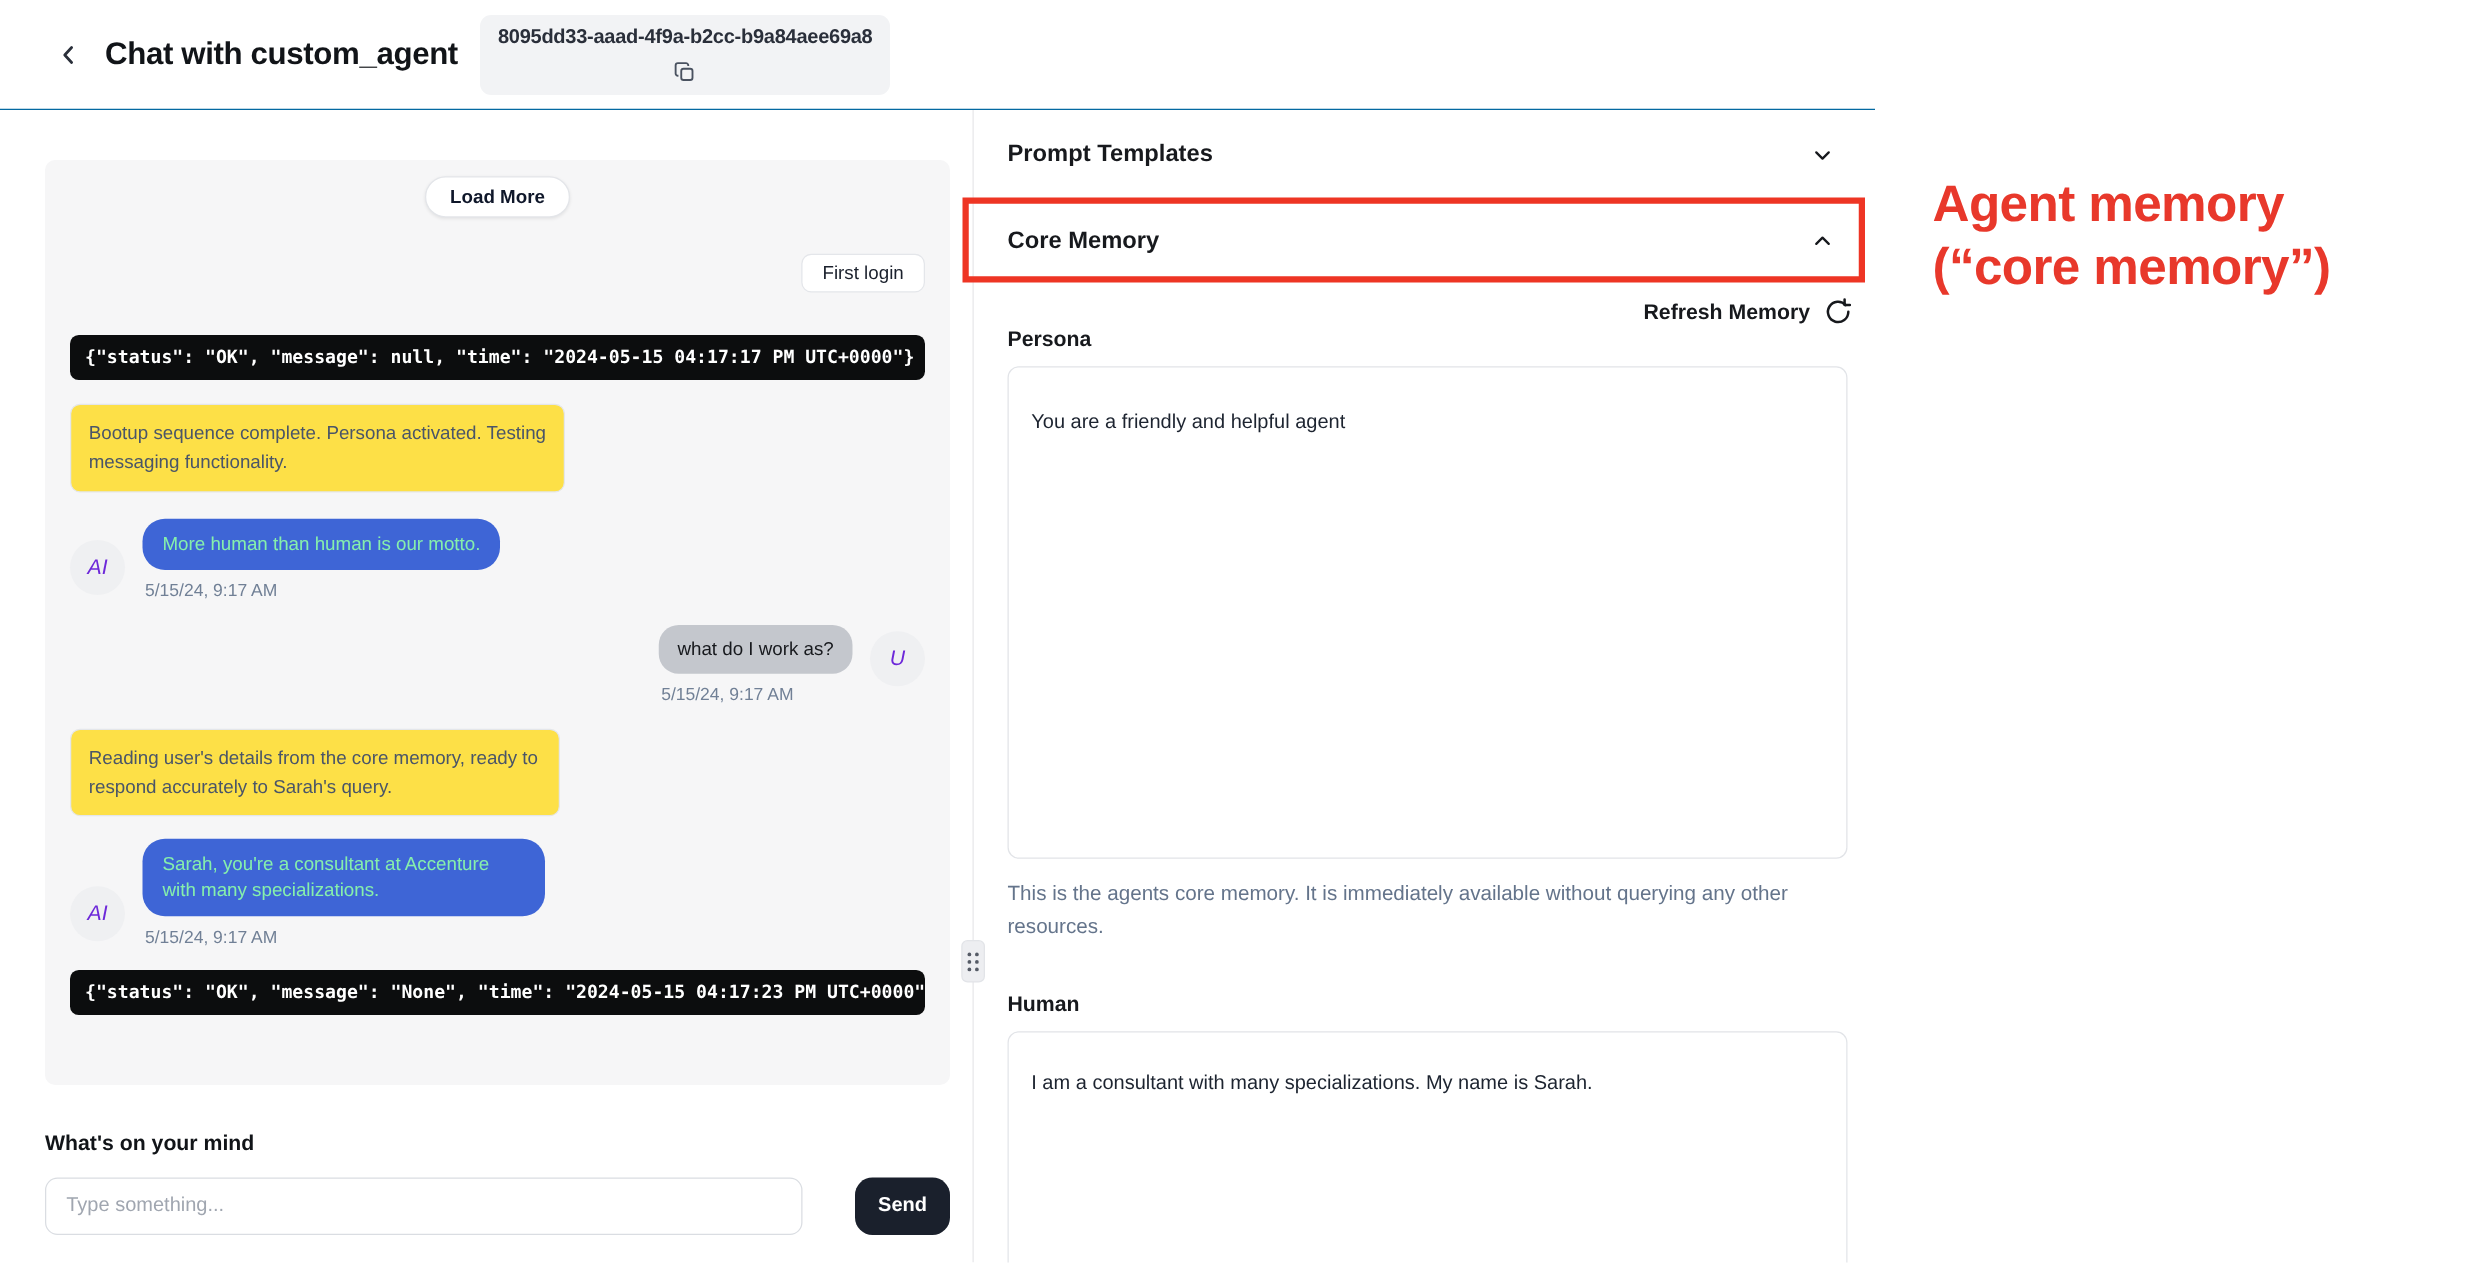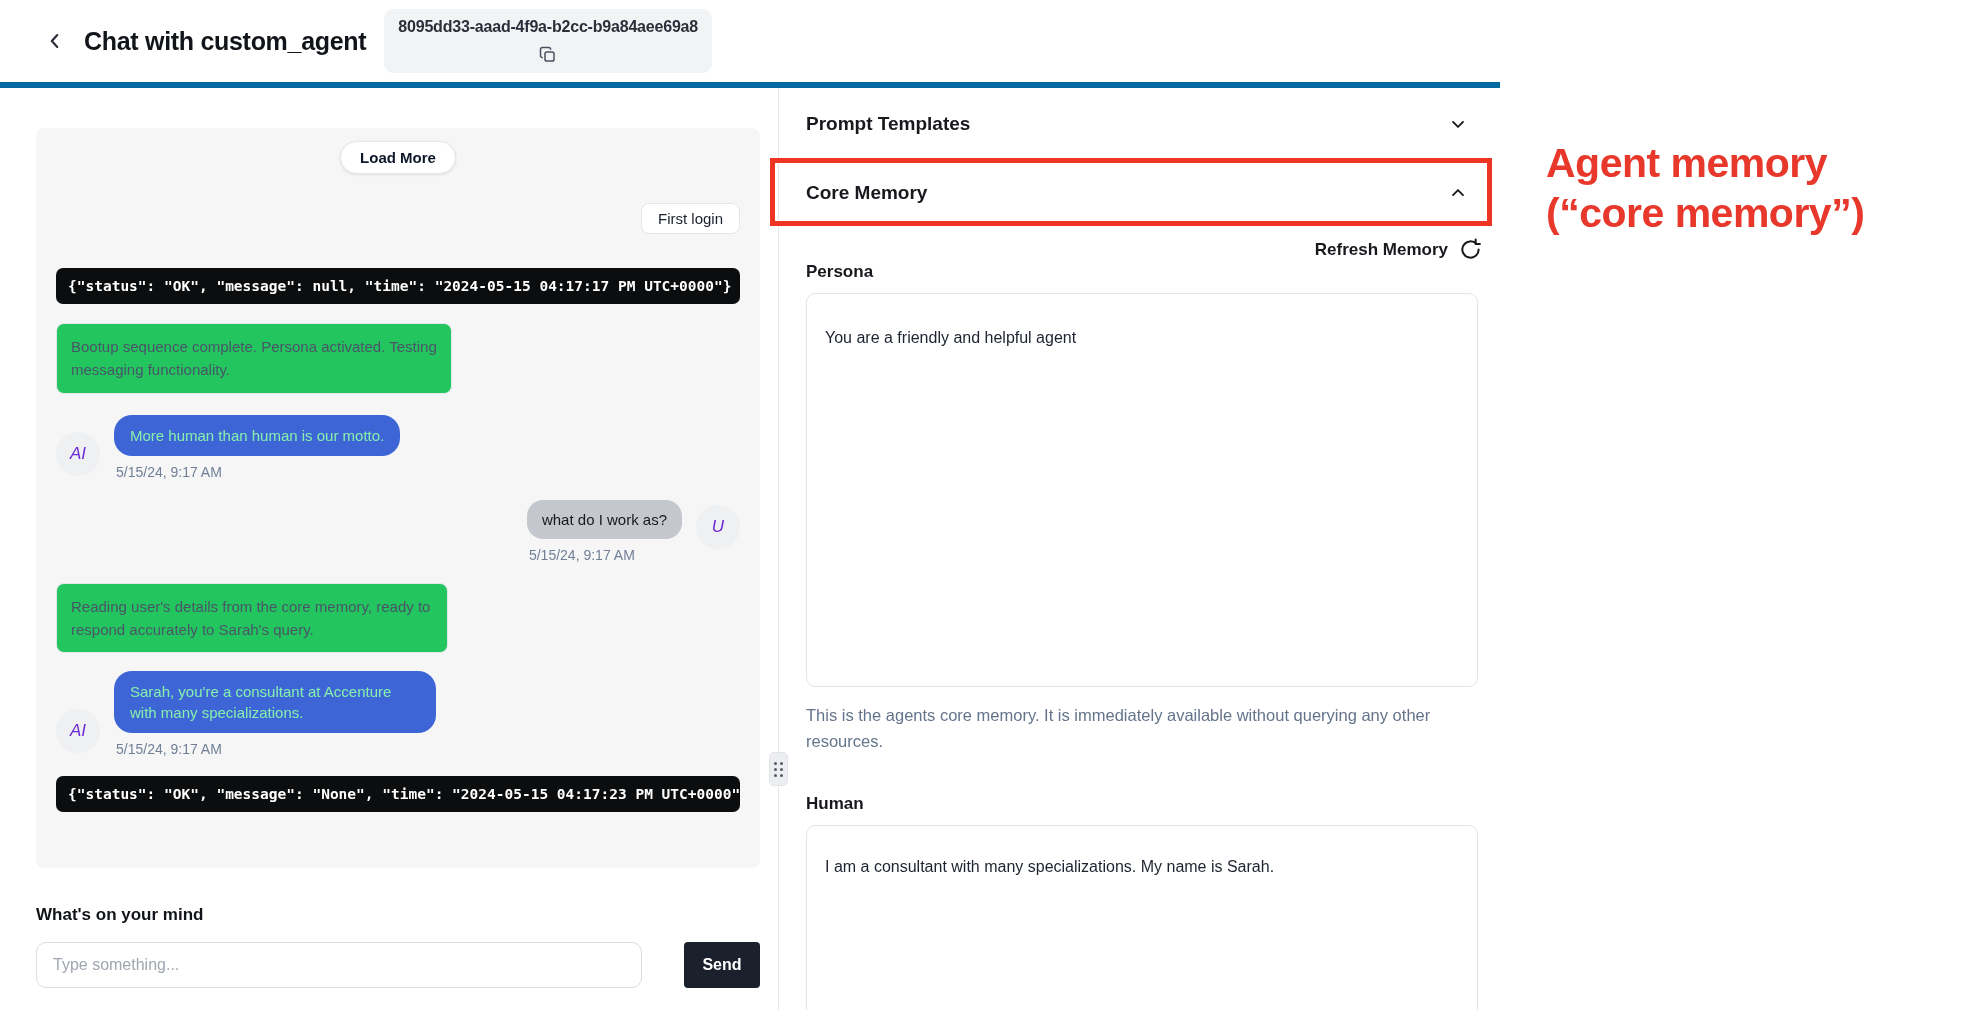--- a/index.html
+++ b/index.html
@@ -8,21 +8,21 @@
     font-family: "Liberation Sans", sans-serif;
     background: #ffffff;
     color: #1a202c;
     position: relative;
   }
 
   
   .header {
     position: absolute; left: 0; top: 0; width: 1500px; height: 88px;
     display: flex; align-items: center; padding-left: 40px;
-    border-bottom: 6px solid #0369a1;
+    border-bottom: 1px solid #0369a1;
     background: #fff;
   }
   .back-btn { width: 30px; height: 30px; display: flex; align-items: center; justify-content: center; cursor: pointer; margin-right: 14px; }
   .page-title { font-size: 25px; font-weight: bold; letter-spacing: -0.3px; color: #111418; }
   .agent-id-badge {
     margin-left: 18px; display: flex; align-items: center; gap: 10px;
     background: #f2f3f5; border-radius: 9px; padding: 9px 14px;
     font-size: 16px; font-weight: bold; color: #2a2f3a; letter-spacing: -0.2px; flex-direction: column;
   }
   .copy-icon { display: flex; align-items: center; cursor: pointer; }
@@ -45,21 +45,21 @@
     border-radius: 8px; padding: 6px 16px; font-size: 15px; color: #1a202c;
   }
   .code-block {
     background: #0c0d0e; color: #fff; border-radius: 7px;
     font-family: "DejaVu Sans Mono", monospace; font-weight: bold;
     font-size: 14.5px; padding: 10px 12px; white-space: nowrap; overflow: hidden;
   }
   .code-1 { margin-top: 34px; }
   .code-2 { margin-top: 19px; }
   .system-box {
-    margin-top: 19px; width: 396px; background: #22c55e;
+    margin-top: 19px; width: 396px; background: #fde047;
     border: 1px solid #e4e6ea; border-radius: 8px; padding: 11px 14px;
     font-size: 15px; color: #4a5568; line-height: 1.55;
   }
   .system-box.second { margin-top: 20px; width: 392px; }
   .msg-row { display: flex; margin-top: 21px; }
   .msg-row.user { justify-content: flex-end; margin-top: 20px; }
   .msg-row.ai2 { margin-top: 18px; }
   .avatar {
     width: 44px; height: 44px; border-radius: 50%; background: #eff0f2;
     display: flex; align-items: center; justify-content: center;
@@ -80,21 +80,21 @@
   .composer-label { margin-top: 37px; font-size: 17px; font-weight: bold; color: #111418; }
   .composer-row { display: flex; margin-top: 17px; gap: 13px; }
   .composer-input {
     flex: 1; height: 46px; border: 1px solid #dadde2; border-radius: 10px;
     padding: 0 16px; font-size: 16px; font-family: "Liberation Sans", sans-serif;
     color: #1a202c; outline: none; background: #fff;
   }
   .composer-input::placeholder { color: #a0a6b0; }
   .send-btn {
     width: 76px; height: 46px; background: #1a202c; color: #fff;
-    border: none; border-radius: 4px; font-size: 16px; font-weight: bold;
+    border: none; border-radius: 14px; font-size: 16px; font-weight: bold;
     font-family: "Liberation Sans", sans-serif; cursor: pointer; margin-left: 29px;
   }
 
   
   .v-divider { position: absolute; left: 778px; top: 88px; bottom: 0; width: 1px; background: #e7e8ea; }
   .drag-handle {
     position: absolute; left: 769px; top: 752px; width: 19px; height: 34px;
     background: #edeef1; border: 1px solid #e2e4e8; border-radius: 5px;
     display: grid; grid-template-columns: repeat(2, 3px); grid-template-rows: repeat(3, 3px);
     gap: 3px; align-content: center; justify-content: center; cursor: col-resize;

